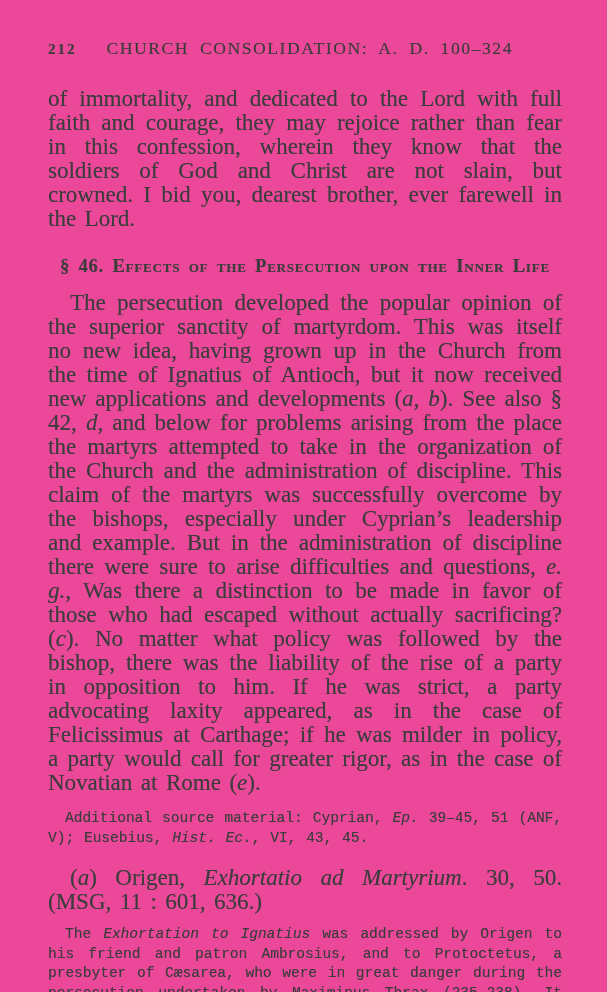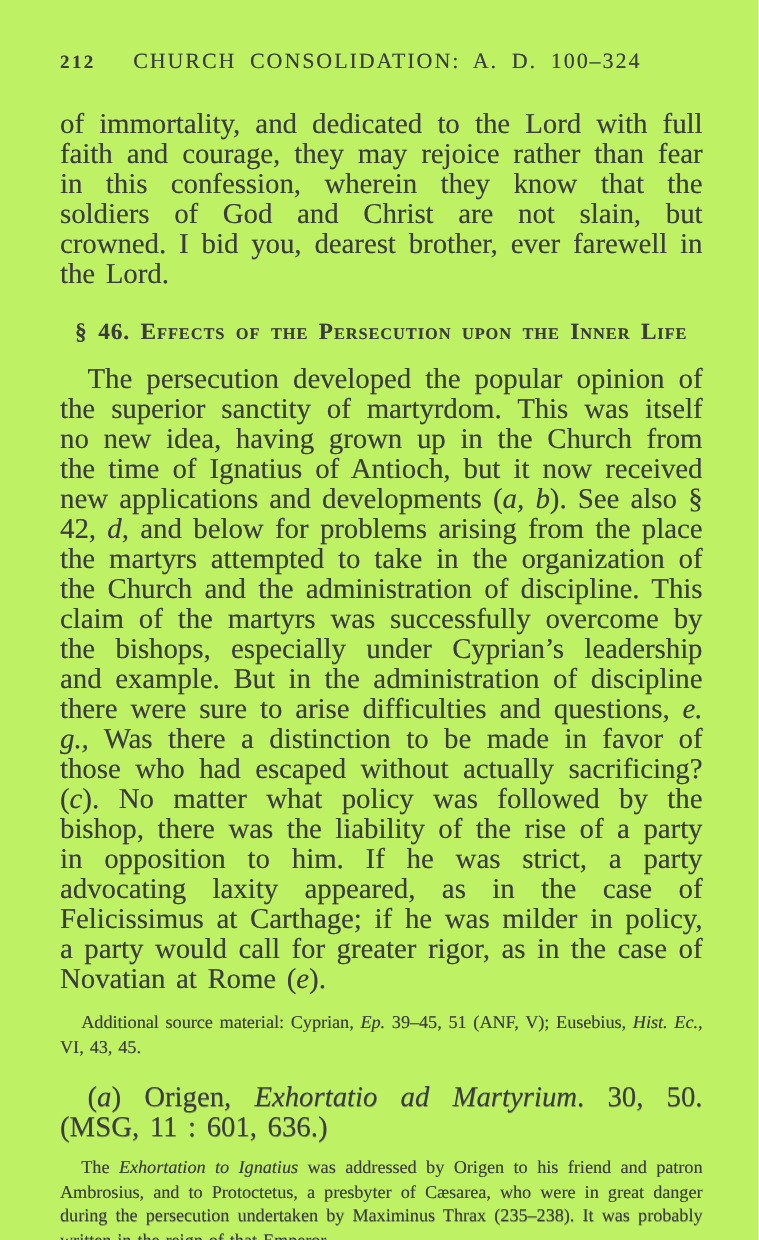--- a/index.html
+++ b/index.html
@@ -6,21 +6,21 @@
     margin: 0;
     padding: 0;
     background: #ffffff;
   }
   .page {
     position: relative;
     width: 607px;
     height: 992px;
     box-sizing: border-box;
     padding: 38px 45px 0 48px;
-    background: #bef264;
+    background: #ec4899;
     color: #3c3c3c;
     font-family: "Liberation Serif", "DejaVu Serif", serif;
     text-shadow: 0.2px 0.2px 0.4px rgba(70,70,70,0.55);
     overflow: hidden;
   }
   .running-head {
     display: flex;
     align-items: baseline;
     margin-bottom: 28px;
   }
@@ -53,20 +53,21 @@
     letter-spacing: 0.8px;
     word-spacing: 3px;
     margin: 22px 0 12px 0;
   }
   .small-text {
     font-size: 14.5px;
     line-height: 19.5px;
     text-align: justify;
     margin: 0;
     word-spacing: 0.08em;
+    font-family: Liberation Mono, monospace;
   }
   .note-block  { margin-top: 14px; }
   .item-a     { margin-top: 18px; }
   .summary-block { margin-top: 11px; }
   .small-indent { text-indent: 17px; }
   i { font-style: italic; }
 </style>
 </head>
 <body>
 

